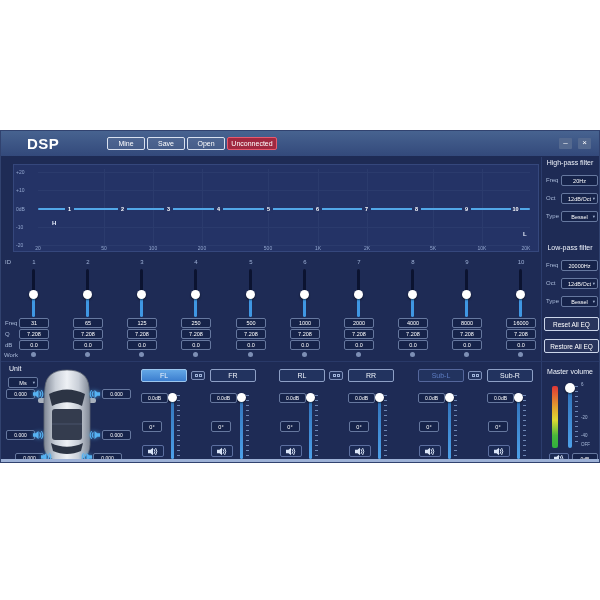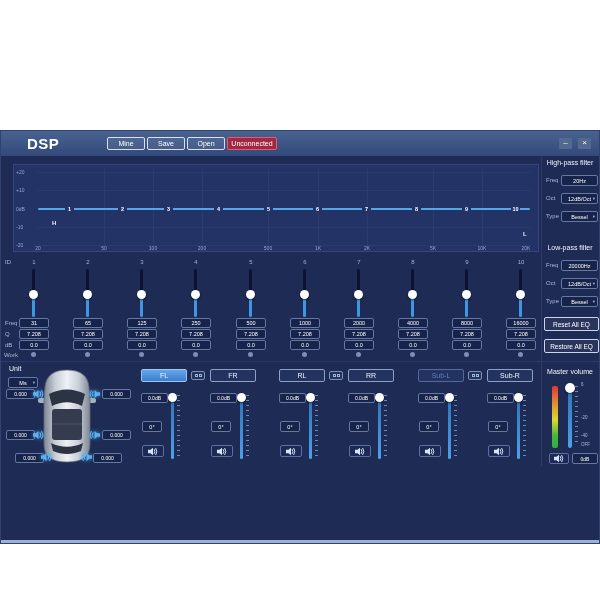--- a/index.html
+++ b/index.html
@@ -1,17 +1,17 @@
 <!DOCTYPE html>
 <html><head>
 <meta charset="utf-8">
 <style>
   * { margin:0; padding:0; box-sizing:border-box; }
   html,body { width:600px; height:600px; background:#ffffff; font-family:"Liberation Sans", sans-serif; }
-  .window { position:absolute; left:0; top:130px; width:600px; height:414px; background:#1e2b55; border:1px solid #31426f; overflow:hidden; }
+  .window { position:absolute; left:0; top:130px; width:600px; height:333px; background:#1e2b55; border:1px solid #31426f; overflow:hidden; }
   .titlebar { position:absolute; left:0; top:0; width:100%; height:25px; background:linear-gradient(#476390,#33497b); }
   .app-title { position:absolute; left:26px; top:0; line-height:25px; font-size:15px; font-weight:bold; color:#fff; letter-spacing:.5px; }
   .tbtn { position:absolute; top:6px; height:13px; border:1px solid #d9e1ef; border-radius:2px; background:rgba(255,255,255,.07); color:#fff; font-size:7px; line-height:11px; text-align:center; }
   .tbtn.alert { background:#a02840; border-color:#e85a6e; }
   .winctl { position:absolute; top:7px; width:13px; height:11px; background:#54698f; border-radius:1px; color:#fff; font-size:8px; line-height:10px; text-align:center; }
 
   
   .graph { position:absolute; left:12px; top:33px; width:526px; height:88px; background:#243366; border:1px solid #35477c; }
   .hgrid { position:absolute; left:24px; width:492px; height:1px; background:#2b3b6d; }
   .vgrid { position:absolute; top:4px; width:1px; height:76px; background:#2b3b6d; }

